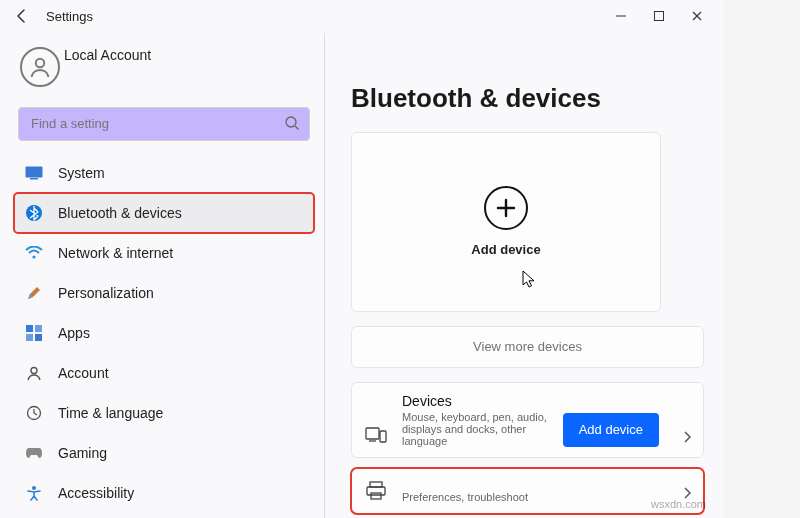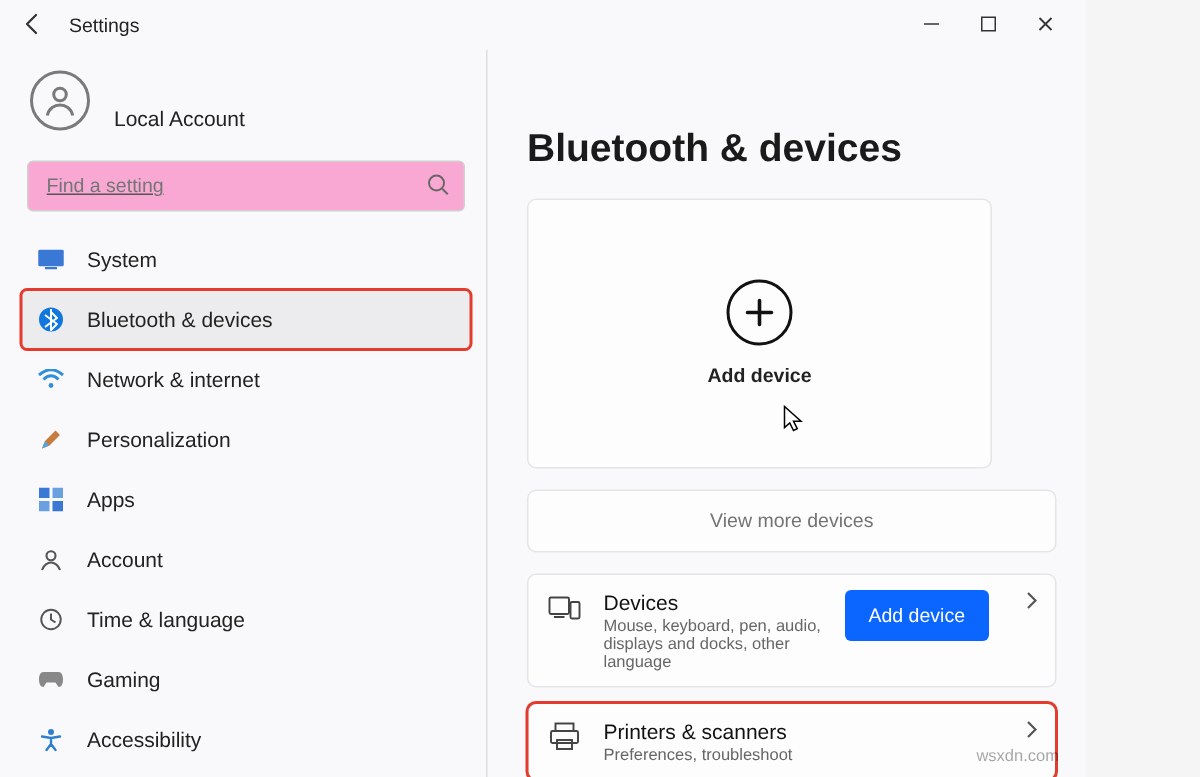--- a/index.html
+++ b/index.html
@@ -5,38 +5,38 @@
   * { box-sizing: border-box; font-family: "Segoe UI", Arial, sans-serif; }
   body { margin:0; background:#f5f5f5; width:800px; height:518px; overflow:hidden; }
   .window { width:724px; height:518px; background:#f9f9fb; position:relative; display:flex; flex-direction:column; }
   .titlebar { height:36px; display:flex; align-items:center; padding:0 8px; }
   .titlebar .back { width:28px; height:28px; display:flex; align-items:center; justify-content:center; cursor:pointer; }
   .titlebar .title { font-size:13px; margin-left:10px; color:#222; }
   .winctl { margin-left:auto; display:flex; gap:24px; padding-right:12px; }
   .winctl span { width:14px; display:flex; align-items:center; justify-content:center; cursor:pointer; color:#333; font-size:14px; }
   .body { flex:1 1 auto; display:flex; overflow:hidden; }
   .sidebar { width:325px; padding:8px 10px 10px 14px; border-right:1px solid #ddd; display:flex; flex-direction:column; }
-  .acct { display:flex; align-items:flex-end; gap:16px; padding:6px 6px 14px 6px; }
+  .acct { display:flex; align-items:flex-start; gap:4px; padding:6px 6px 14px 6px; }
   .avatar { width:40px; height:40px; border-radius:50%; border:2px solid #7a7a7a; display:flex; align-items:center; justify-content:center; }
   .acct-name { font-size:14px; color:#222; }
   .searchbox { position:relative; margin:6px 4px 10px 4px; }
-  .searchbox input { width:100%; height:34px; border:1px solid #d0d0d0; background:#f9a8d4; border-radius:4px; padding:0 34px 0 12px; font-size:13px; color:#555; outline:none;text-decoration:underline; }
+  .searchbox input { width:100%; height:34px; border:1px solid #d0d0d0; background:#c4b5fd; border-radius:4px; padding:0 34px 0 12px; font-size:13px; color:#555; outline:none; }
   .searchbox .sicon { position:absolute; right:10px; top:8px; color:#666; }
   .navlist { margin-top:2px; }
   .navitem { display:flex; align-items:center; gap:14px; height:40px; padding:0 10px; border-radius:4px; font-size:14px; color:#222; cursor:pointer; }
   .navitem.selected { background:#ececee; }
   .navitem .icon { width:20px; height:20px; display:flex; align-items:center; justify-content:center; }
   .highlight-red { outline:2px solid #e33b2e; outline-offset:-1px; }
   .main { flex:1; padding:14px 20px 10px 26px; overflow:auto; }
   .main h1 { font-size:26px; font-weight:600; margin:36px 0 18px 0; color:#1a1a1a; }
   .addcard { width:310px; height:180px; background:#fdfdfe; border:1px solid #e5e5e8; border-radius:6px; display:flex; flex-direction:column; align-items:center; justify-content:center; gap:12px; margin-top:8px; cursor:pointer; }
   .addcard .plus { width:44px; height:44px; border:2.5px solid #111; border-radius:50%; display:flex; align-items:center; justify-content:center; font-size:24px; color:#111; }
   .addcard .lbl { font-size:13px; font-weight:600; color:#222; }
   .viewmore { width:100%; max-width:380px; margin:14px 0 14px 0; height:42px; background:#fdfdfe; border:1px solid #e5e5e8; border-radius:6px; display:flex; align-items:center; justify-content:center; color:#737373; font-size:13px; cursor:pointer; }
-  .row { width:100%; max-width:380px; background:#fdfdfe; border:1px solid #e5e5e8; border-radius:6px; display:flex; align-items:flex-start; padding:10px 12px; gap:14px; margin-bottom:10px; }
+  .row { width:100%; max-width:380px; background:#fdfdfe; border:1px solid #e5e5e8; border-radius:6px; display:flex; align-items:flex-end; padding:10px 12px; gap:14px; margin-bottom:10px; }
   .row .ricon { width:24px; height:24px; display:flex; align-items:center; justify-content:center; color:#444; }
   .row .rtext { flex:1; }
   .row .rtitle { font-size:14px; color:#111; font-weight:500; }
   .row .rsub { font-size:11px; color:#666; margin-top:2px; }
   .row .chev { color:#555; }
   .btn-primary { background:#0a66ff; color:#fff; border:none; border-radius:4px; height:34px; padding:0 16px; font-size:13px; font-weight:500; cursor:pointer; }
   .watermark { position:absolute; right:18px; bottom:8px; font-size:11px; color:rgba(0,0,0,0.35); }
   .cursor { position:absolute; left:522px; top:270px; pointer-events:none; }
 </style>
 </head>
@@ -222,21 +222,20 @@
 
       <div class="row highlight-red">
         <div class="ricon">
           <svg width="22" height="20" viewBox="0 0 22 20">
               <rect x="5" y="1" width="12" height="5" stroke="#444" stroke-width="1.3" fill="none"></rect>
               <rect x="2" y="6" width="18" height="8" rx="1" stroke="#444" stroke-width="1.3" fill="none"></rect>
               <rect x="6" y="12" width="10" height="6" stroke="#444" stroke-width="1.3" fill="none"></rect>
             </svg>
         </div>
         <div class="rtext">
-          <div class="rtitle">Printers &amp; scanners</div>
           <div class="rsub">Preferences, troubleshoot</div>
         </div>
         <div class="chev">
           <svg width="8" height="12" viewBox="0 0 8 12">
               <path d="M2 1l5 5-5 5" stroke="#555" stroke-width="1.5" fill="none"></path>
             </svg>
         </div>
       </div>
     </div>
 

